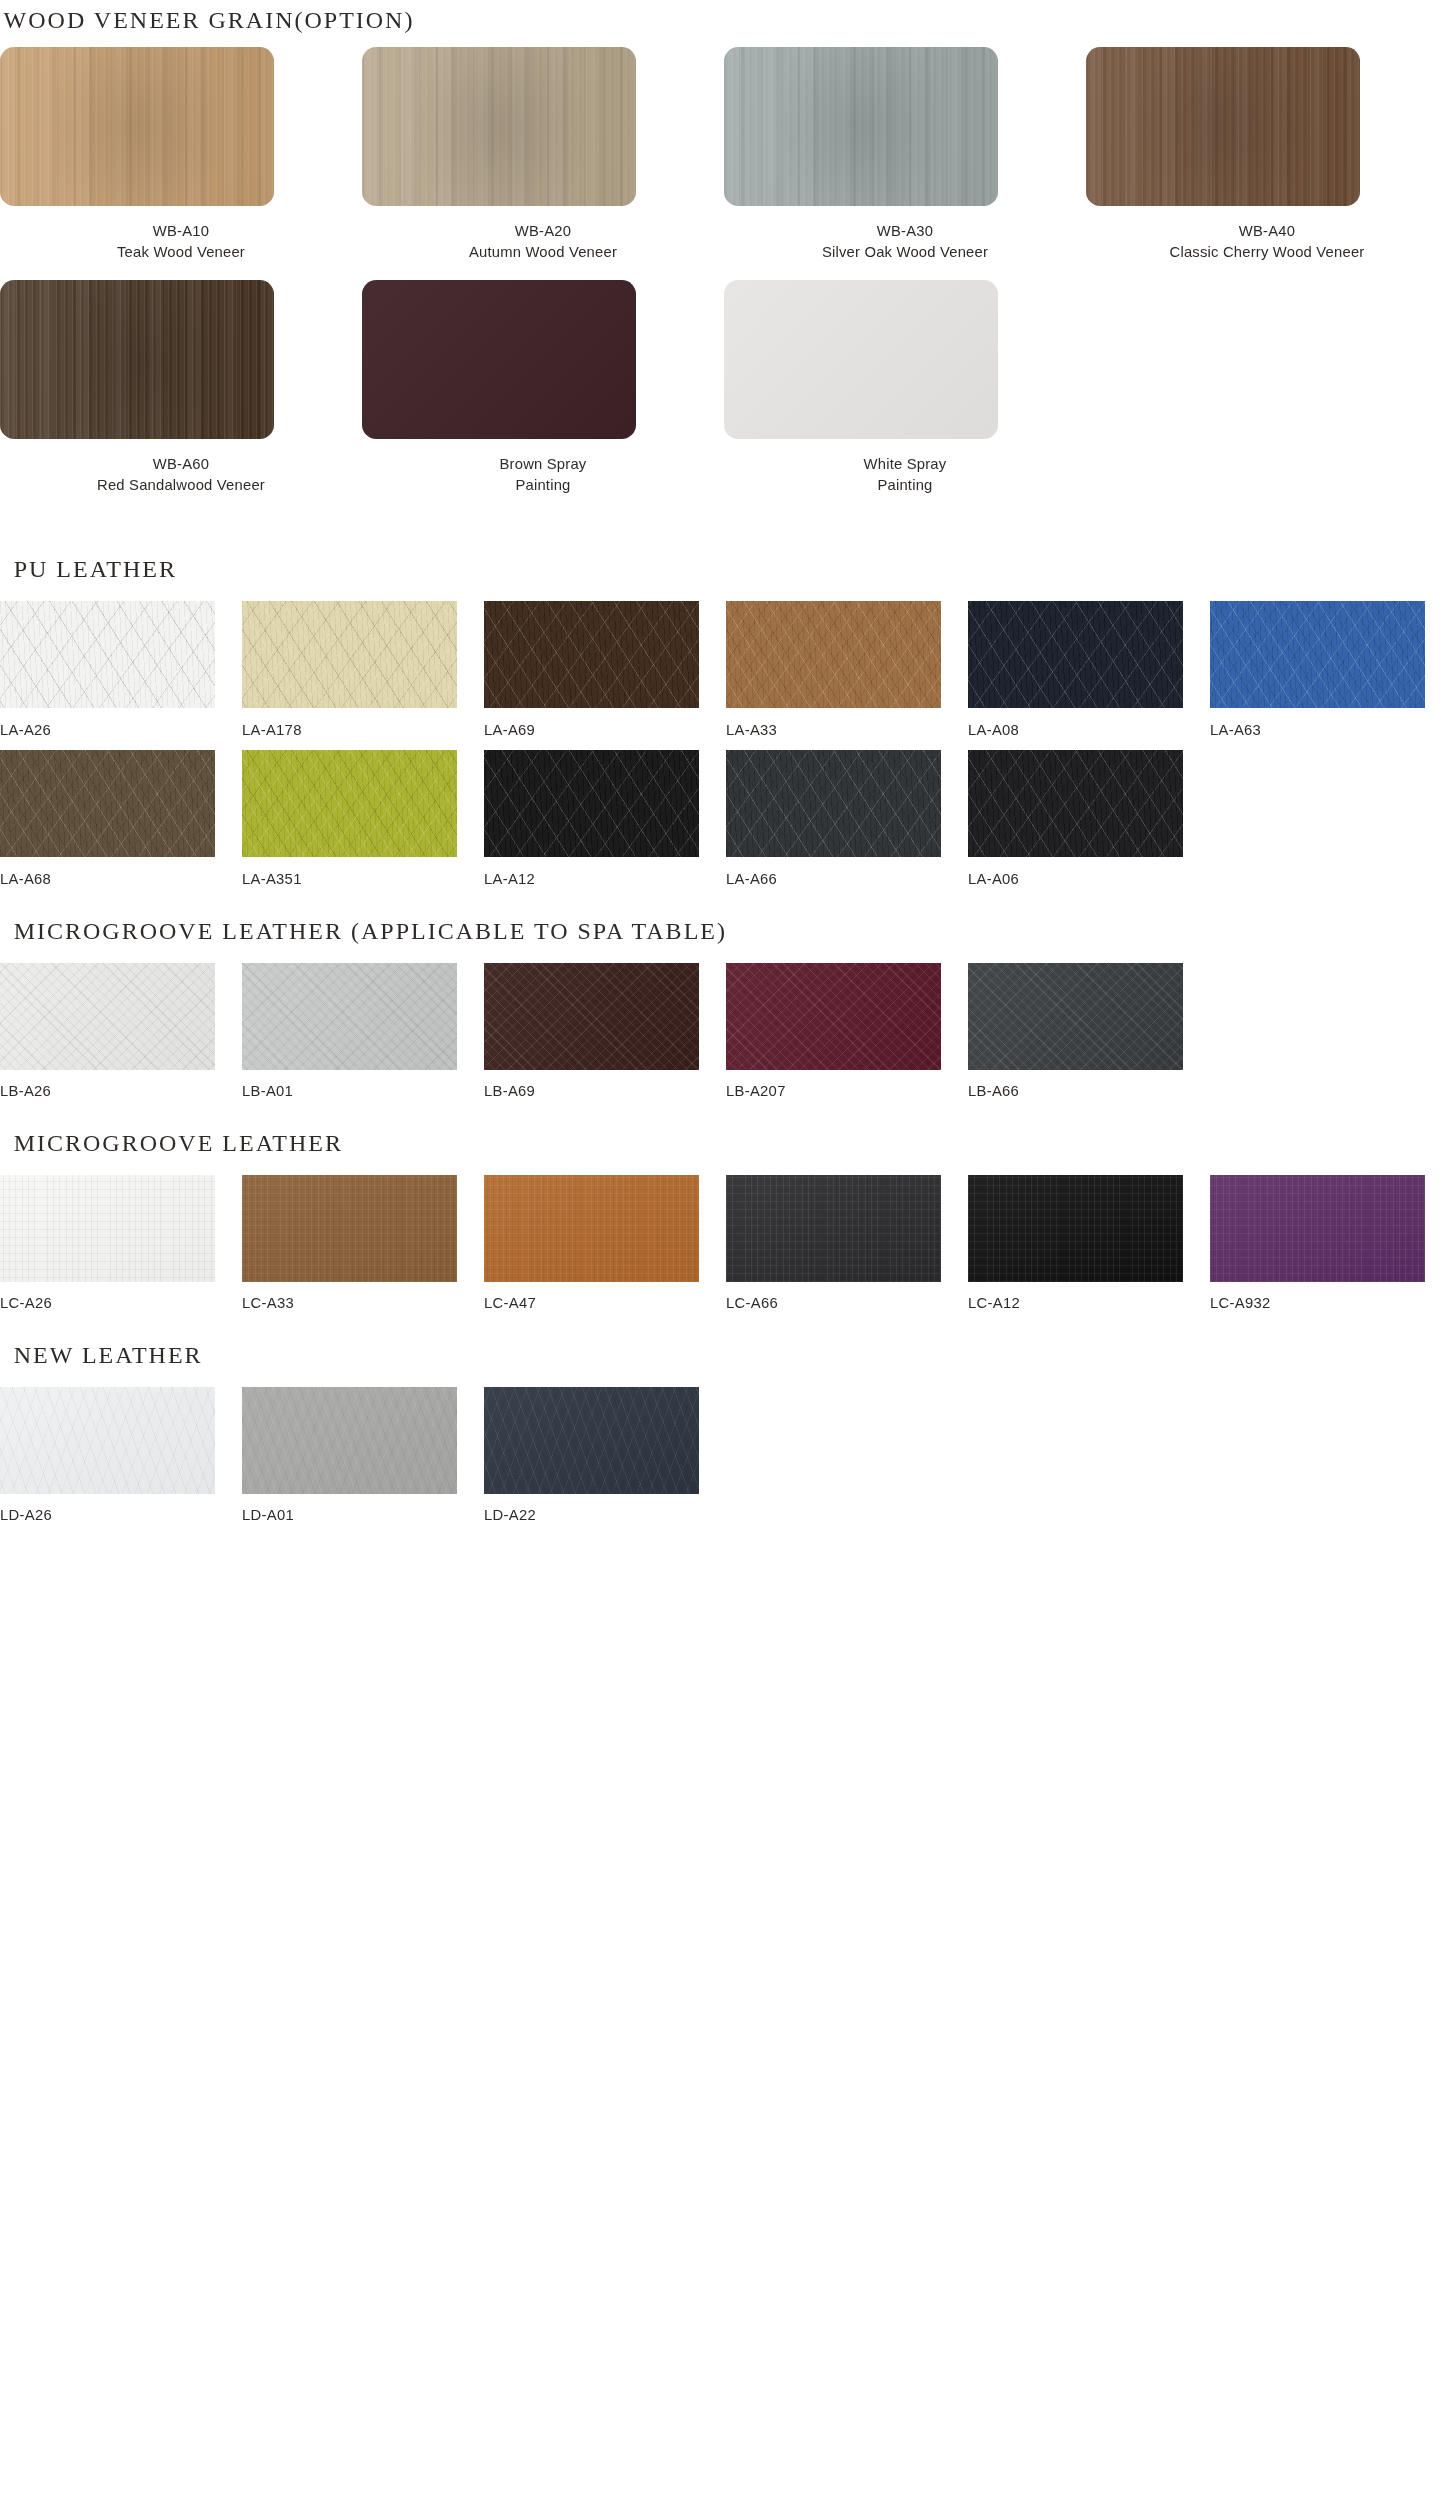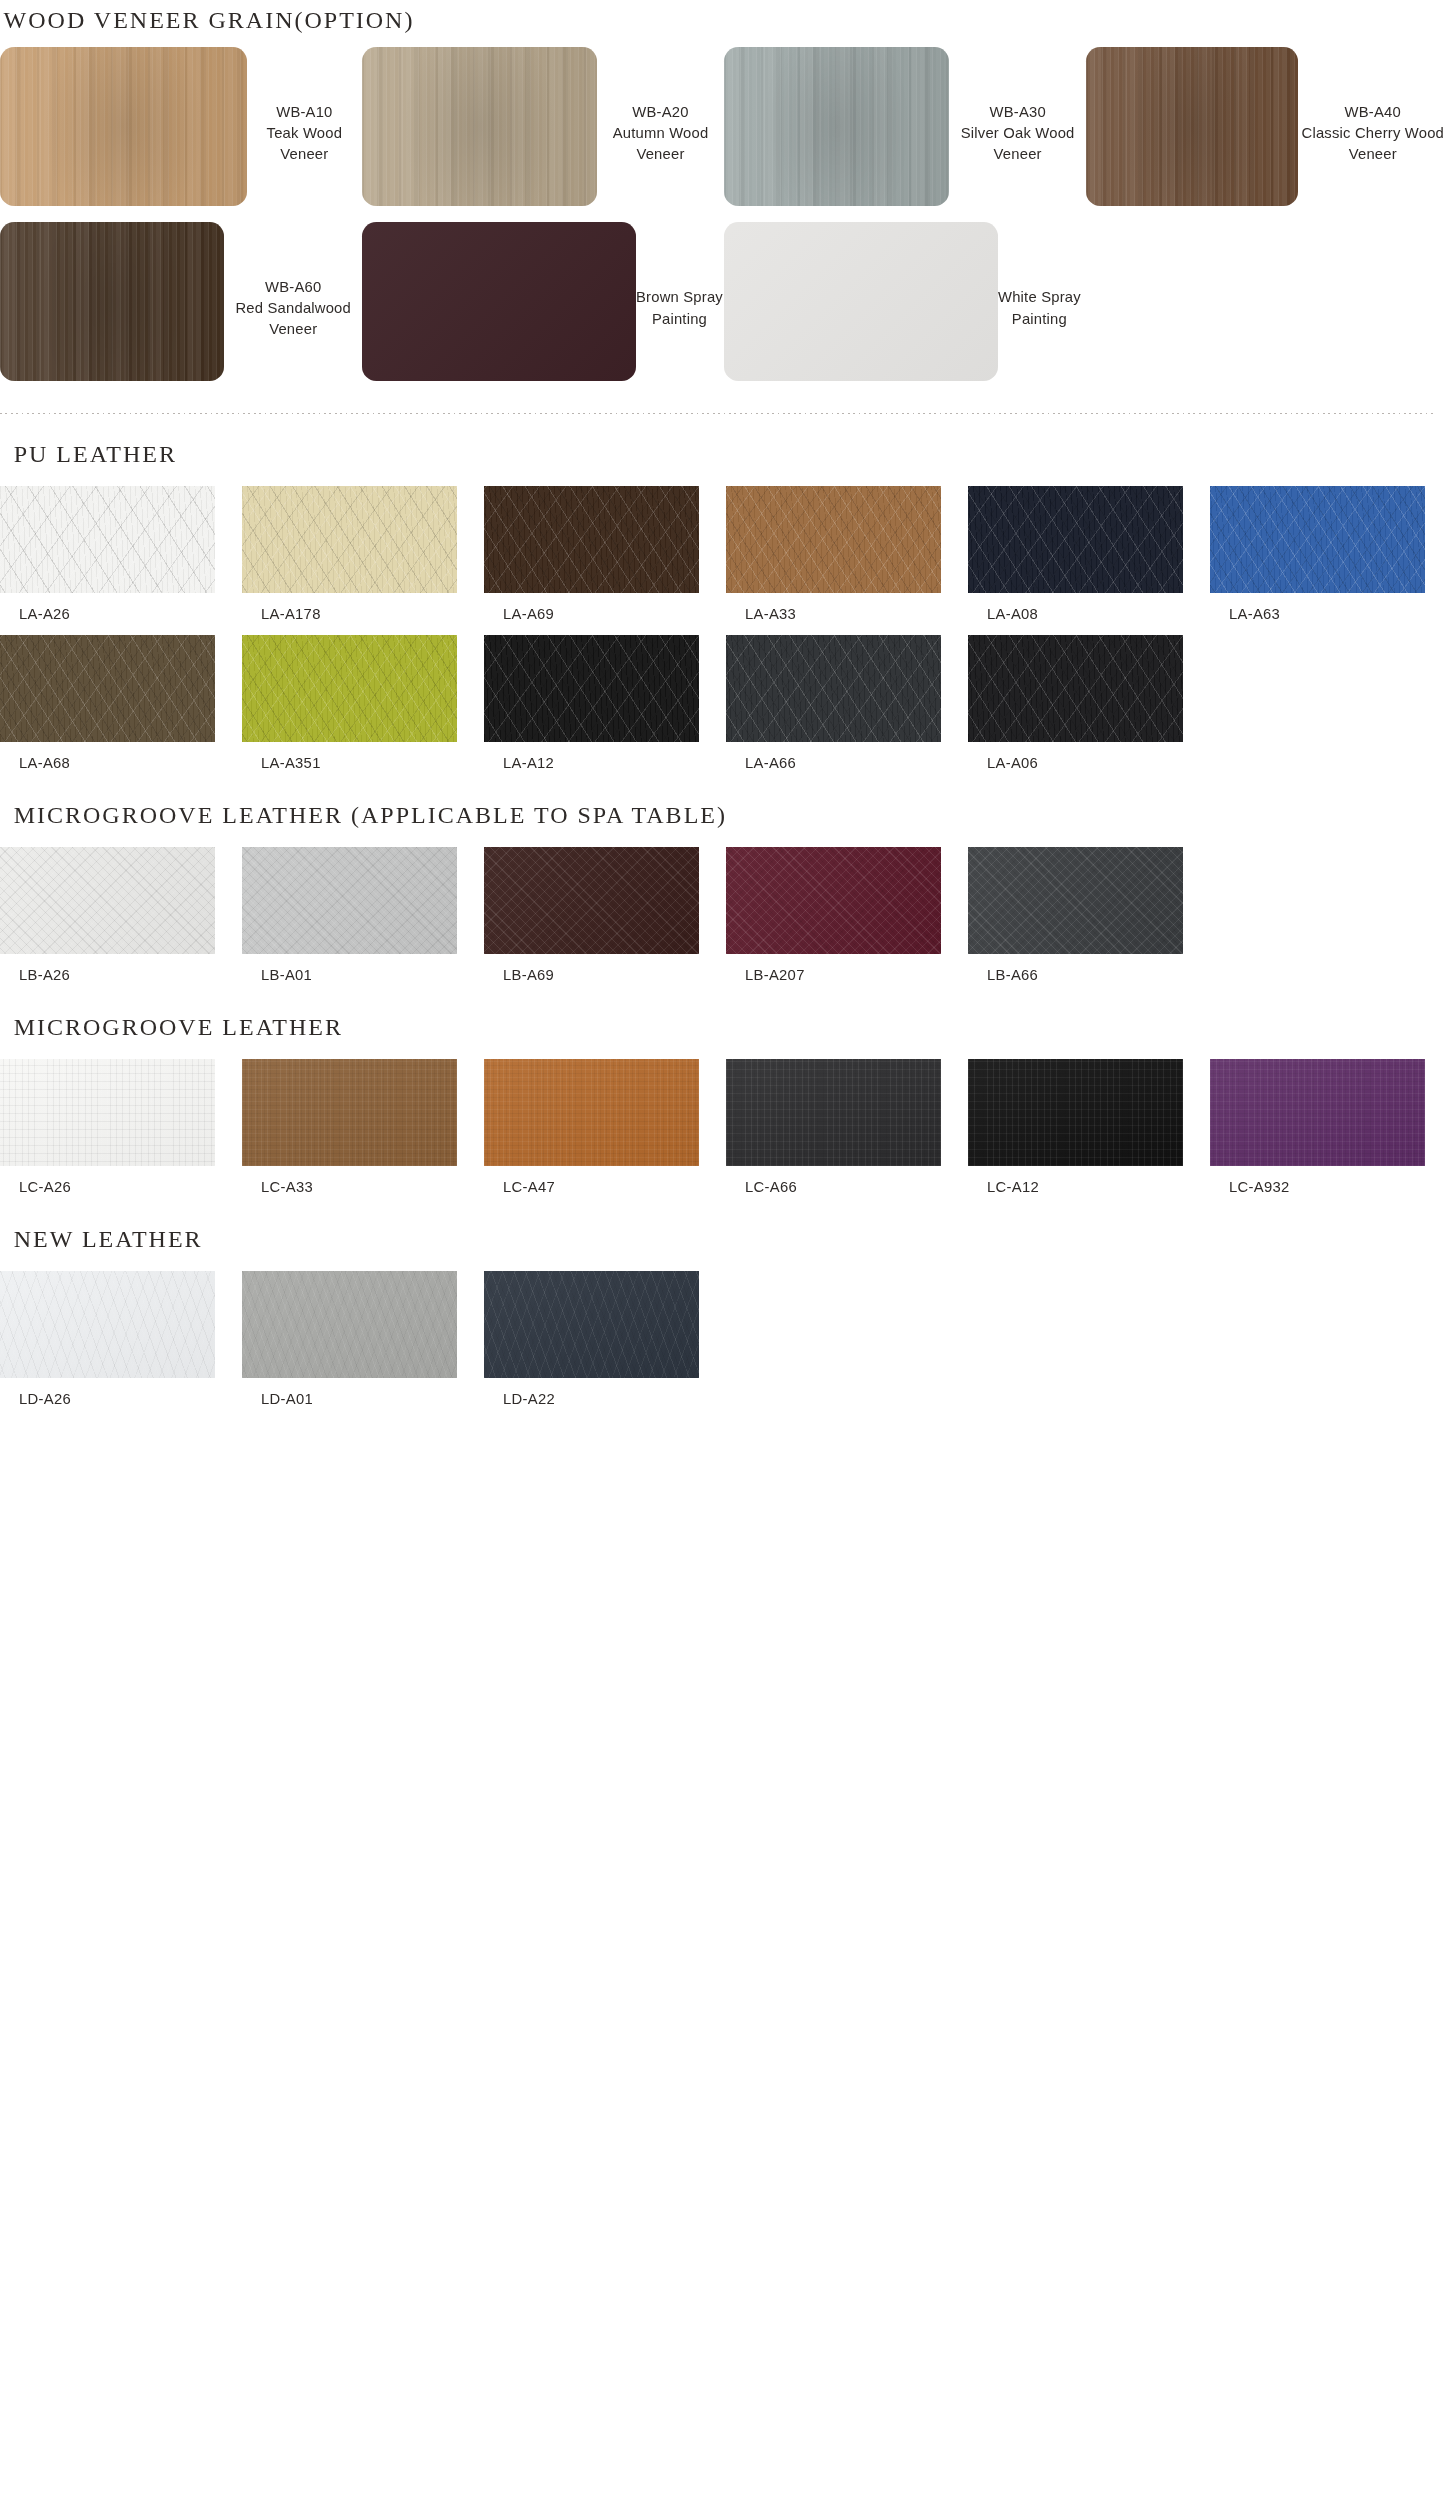--- a/index.html
+++ b/index.html
@@ -24,22 +24,21 @@
   .section-title.wood { padding: 7.2px 0 0 3.6px; }
 
   
   .wood-grid {
     display: grid;
     grid-template-columns: repeat(4, 362px);
     margin-top: 12.5px;
   }
   .wood-cell {
     display: flex;
-    flex-direction: row;
-    align-items: center;
+    flex-direction: column;
     padding-bottom: 16px;
   }
   .wood-swatch {
     width: 274px;
     height: 159px;
     border-radius: 14.3px;
     position: relative;
     overflow: hidden;
   }
   .wood-cell .wood-swatch { margin-left: 0; }
@@ -114,21 +113,20 @@
     position: relative;
     overflow: hidden;
   }
   .leather-label {
     margin-top: 13.4px;
     font-size: 14.8px;
     color: #2f2b29;
     letter-spacing: 0.3px;
     line-height: 1.2;
     height: 19.7px;
-    padding-left: 19px;
   }
 
   
   .tex-pu::before {
     content: "";
     position: absolute; inset: -10%;
     background-image:
       repeating-linear-gradient(58deg,
         rgba(255,255,255,0.16) 0px, rgba(255,255,255,0.16) 0.9px,
         rgba(0,0,0,0.00) 0.9px, rgba(0,0,0,0.00) 8px,

